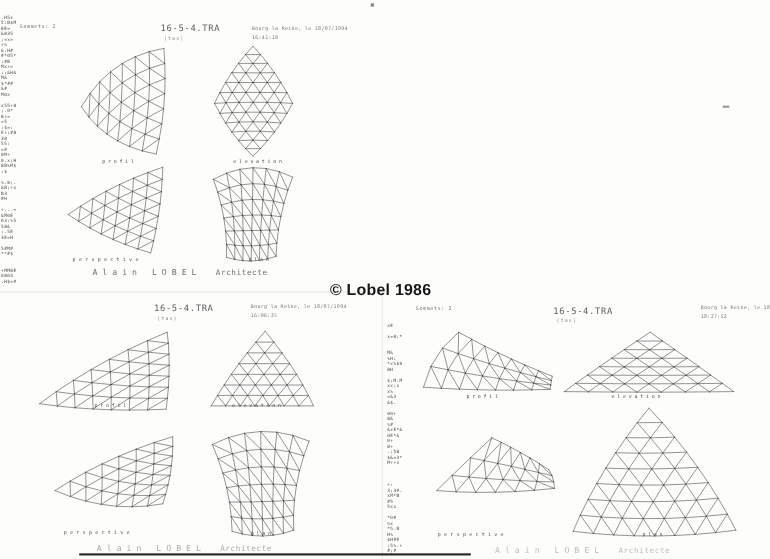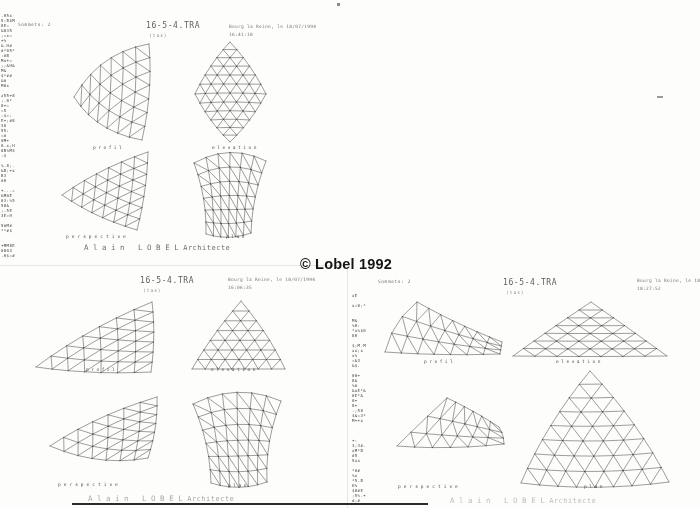--- a/index.html
+++ b/index.html
@@ -9,21 +9,21 @@
   svg#mesh{position:absolute;left:0;top:0}
   .abs{position:absolute;white-space:nowrap}
   .corner{font-size:4.5px;letter-spacing:.6px;color:#6f6f6f}
   .title{font-size:8px;letter-spacing:.6px;color:#5f5f5f}
   .sub{font-size:4.5px;letter-spacing:1px;color:#8a8a8a}
   .meta{font-size:4.5px;letter-spacing:.3px;color:#787878}
   .cap{font-size:4.5px;letter-spacing:2.5px;color:#4e4e4e}
   .cap.w{letter-spacing:3px}
   .footer{font-size:7.5px;color:#6f6f6f}
   .footer .name{letter-spacing:4.5px}
-  .footer .role{letter-spacing:.5px;font-size:7px;}
+  .footer .role{letter-spacing:.5px;font-size:7px;margin-left:13px}
   .strip{position:absolute;font-size:4px;line-height:5px;letter-spacing:.4px;color:#2e2e2e;white-space:pre;opacity:.9}
   .watermark{font-family:"Liberation Sans","DejaVu Sans",sans-serif;font-weight:700;font-size:14.5px;color:#161616;letter-spacing:.2px}
   .art{position:absolute}
 </style>
 </head>
 <body>
 
 <div class="page">
 
   <svg id="mesh" width="700" height="508" viewBox="0 0 700 508">
@@ -170,21 +170,21 @@
   <div class="abs title" style="left:146px;top:21px">16-5-4.TRA</div>
   <div class="abs sub" style="left:149px;top:33px">(tas)</div>
   <div class="abs meta" style="left:229px;top:24px">Bourg la Reine, le 18/07/1994</div>
   <div class="abs meta" style="left:229px;top:32px">16:41:18</div>
   <div class="abs cap" style="left:93px;top:145px">profil</div>
   <div class="abs cap" style="left:212px;top:145px">elevation</div>
   <div class="abs cap w" style="left:66px;top:234px">perspective</div>
   <div class="abs cap" style="left:226px;top:234px">plan</div>
   <div class="abs footer" style="left:84px;top:243px"><span class="name">Alain LOBEL</span><span class="role">Architecte</span></div>
 
-  <div class="abs watermark" style="left:300px;top:256px">© Lobel 1992</div>
+  <div class="abs watermark" style="left:300px;top:256px">© Lobel 1986</div>
 
   <div class="abs title" style="left:140px;top:276px">16-5-4.TRA</div>
   <div class="abs sub" style="left:143px;top:288px">(tas)</div>
   <div class="abs meta" style="left:228px;top:277px">Bourg la Reine, le 18/07/1994</div>
   <div class="abs meta" style="left:228px;top:285px">16:06:35</div>
   <div class="abs cap" style="left:86px;top:367px">profil</div>
   <div class="abs cap" style="left:211px;top:367px">elevation</div>
   <div class="abs cap w" style="left:58px;top:482px">perspective</div>
   <div class="abs cap" style="left:228px;top:483px">plan</div>
   <div class="abs footer" style="left:88px;top:494px;opacity:.6"><span class="name">Alain LOBEL</span><span class="role">Architecte</span></div>

